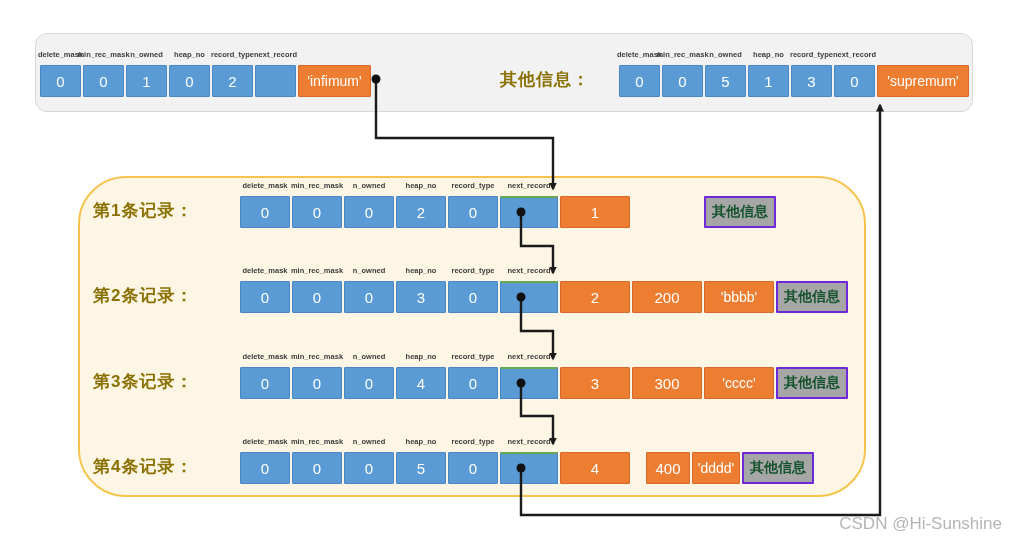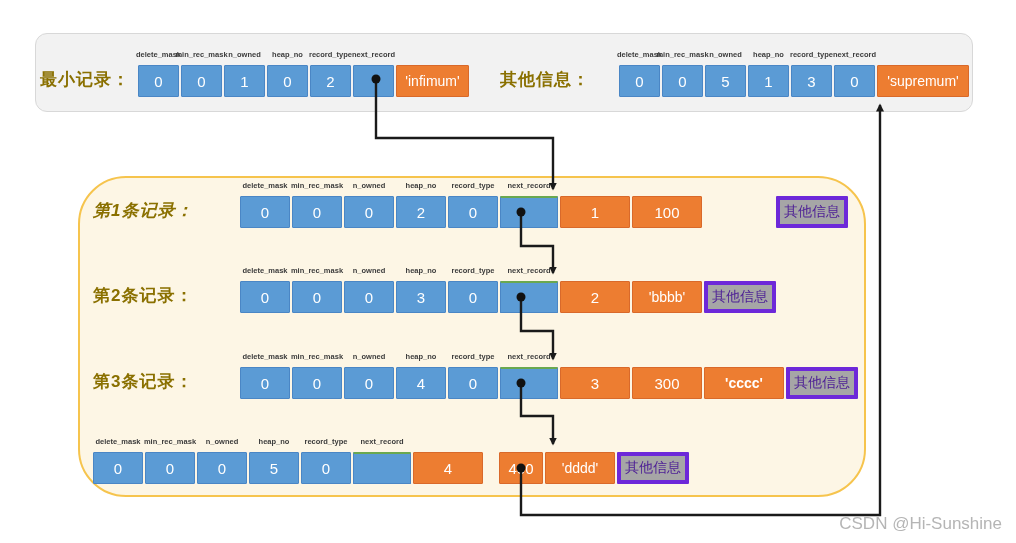--- a/index.html
+++ b/index.html
@@ -29,40 +29,39 @@
     height:12px; margin-bottom:5px; font-size:7.5px; font-weight:bold; color:#3b3b3b;
     display:flex; justify-content:center; align-items:center; white-space:nowrap;
   }
   .cell {
     height:32px; display:flex; align-items:center; justify-content:center;
     color:#ffffff; font-size:15px; border-radius:1px;
   }
   .blue   { background:#5b9bd5; border:1px solid #4a86c5; }
   .orange { background:#ed7d31; border:1px solid #d9692a; }
   .tagcell{ font-size:14px; }
-  .gray   { background:#a6a6a6; border:4px solid #6d28d9; color:#4c1d95; font-weight:normal; font-size:14px; }
+  .gray   { background:#a6a6a6; border:2px solid #6d28d9; color:#14532d; font-weight:bold; font-size:14px; }
   .green-top { border-top:2px solid #6aa84f; }
 
   
   svg.overlay { position:absolute; left:0; top:0; z-index:3; pointer-events:none; }
 
   .watermark {
     position:absolute; right:14px; bottom:9px; font-size:17px; color:#b5b5b5; z-index:4;
   }
 </style>
 </head>
 <body>
 
 <div class="canvas">
 
   <div class="top-box"></div>
   <div class="yellow-panel"></div>
 
   <div class="record-group" style="left:40px; top:48px;">
-    <div class="rec-label" style="width:98px;">最小记录：</div>
     <div class="rec-table">
       <div class="col" style="width:41px;">
           <div class="hdr">delete_mask</div>
           <div class="cell blue">0</div>
         </div>
       <div class="col" style="width:41px;">
           <div class="hdr">min_rec_mask</div>
           <div class="cell blue">0</div>
         </div>
       <div class="col" style="width:41px;">
@@ -116,21 +115,21 @@
           <div class="cell blue">0</div>
         </div>
       <div class="col" style="width:92px;">
           <div class="hdr"></div>
           <div class="cell orange tagcell">'supremum'</div>
         </div>
     </div>
   </div>
 
   <div class="record-group" style="left:93px; top:179px;">
-    <div class="rec-label" style="width:147px;font-style:italic;">第1条记录：</div>
+    <div class="rec-label" style="width:147px;">第1条记录：</div>
     <div class="rec-table">
       <div class="col" style="width:50px;">
           <div class="hdr">delete_mask</div>
           <div class="cell blue">0</div>
         </div>
       <div class="col" style="width:50px;">
           <div class="hdr">min_rec_mask</div>
           <div class="cell blue">0</div>
         </div>
       <div class="col" style="width:50px;">
@@ -145,24 +144,20 @@
           <div class="hdr">record_type</div>
           <div class="cell blue">0</div>
         </div>
       <div class="col" style="width:58px;">
           <div class="hdr">next_record</div>
           <div class="cell blue green-top"></div>
         </div>
       <div class="col" style="width:70px;">
           <div class="hdr"></div>
           <div class="cell orange">1</div>
-        </div>
-      <div class="col" style="width:70px;">
-          <div class="hdr"></div>
-          <div class="cell orange">100</div>
         </div>
       <div class="col" style="width:70px;">
           <div class="hdr"></div>
         </div>
       <div class="col" style="width:72px;">
           <div class="hdr"></div>
           <div class="cell gray">其他信息</div>
         </div>
     </div>
   </div>
@@ -193,20 +188,24 @@
       <div class="col" style="width:58px;">
           <div class="hdr">next_record</div>
           <div class="cell blue green-top"></div>
         </div>
       <div class="col" style="width:70px;">
           <div class="hdr"></div>
           <div class="cell orange">2</div>
         </div>
       <div class="col" style="width:70px;">
           <div class="hdr"></div>
+          <div class="cell orange">200</div>
+        </div>
+      <div class="col" style="width:70px;">
+          <div class="hdr"></div>
           <div class="cell orange tagcell">'bbbb'</div>
         </div>
       <div class="col" style="width:72px;">
           <div class="hdr"></div>
           <div class="cell gray">其他信息</div>
         </div>
     </div>
   </div>
 
   <div class="record-group" style="left:93px; top:350px;">
@@ -237,32 +236,33 @@
           <div class="cell blue green-top"></div>
         </div>
       <div class="col" style="width:70px;">
           <div class="hdr"></div>
           <div class="cell orange">3</div>
         </div>
       <div class="col" style="width:70px;">
           <div class="hdr"></div>
           <div class="cell orange">300</div>
         </div>
-      <div class="col" style="width:80px;font-weight:bold;">
+      <div class="col" style="width:70px;">
           <div class="hdr"></div>
           <div class="cell orange tagcell">'cccc'</div>
         </div>
       <div class="col" style="width:72px;">
           <div class="hdr"></div>
           <div class="cell gray">其他信息</div>
         </div>
     </div>
   </div>
 
   <div class="record-group" style="left:93px; top:435px;">
+    <div class="rec-label" style="width:147px;">第4条记录：</div>
     <div class="rec-table">
       <div class="col" style="width:50px;">
           <div class="hdr">delete_mask</div>
           <div class="cell blue">0</div>
         </div>
       <div class="col" style="width:50px;">
           <div class="hdr">min_rec_mask</div>
           <div class="cell blue">0</div>
         </div>
       <div class="col" style="width:50px;">
@@ -282,21 +282,21 @@
           <div class="cell blue green-top"></div>
         </div>
       <div class="col" style="width:70px;">
           <div class="hdr"></div>
           <div class="cell orange">4</div>
         </div>
       <div class="col" style="width:58px;padding-left:14px;">
           <div class="hdr"></div>
           <div class="cell orange">400</div>
         </div>
-      <div class="col" style="width:70px;">
+      <div class="col" style="width:48px;">
           <div class="hdr"></div>
           <div class="cell orange tagcell">'dddd'</div>
         </div>
       <div class="col" style="width:72px;">
           <div class="hdr"></div>
           <div class="cell gray">其他信息</div>
         </div>
     </div>
   </div>
 

